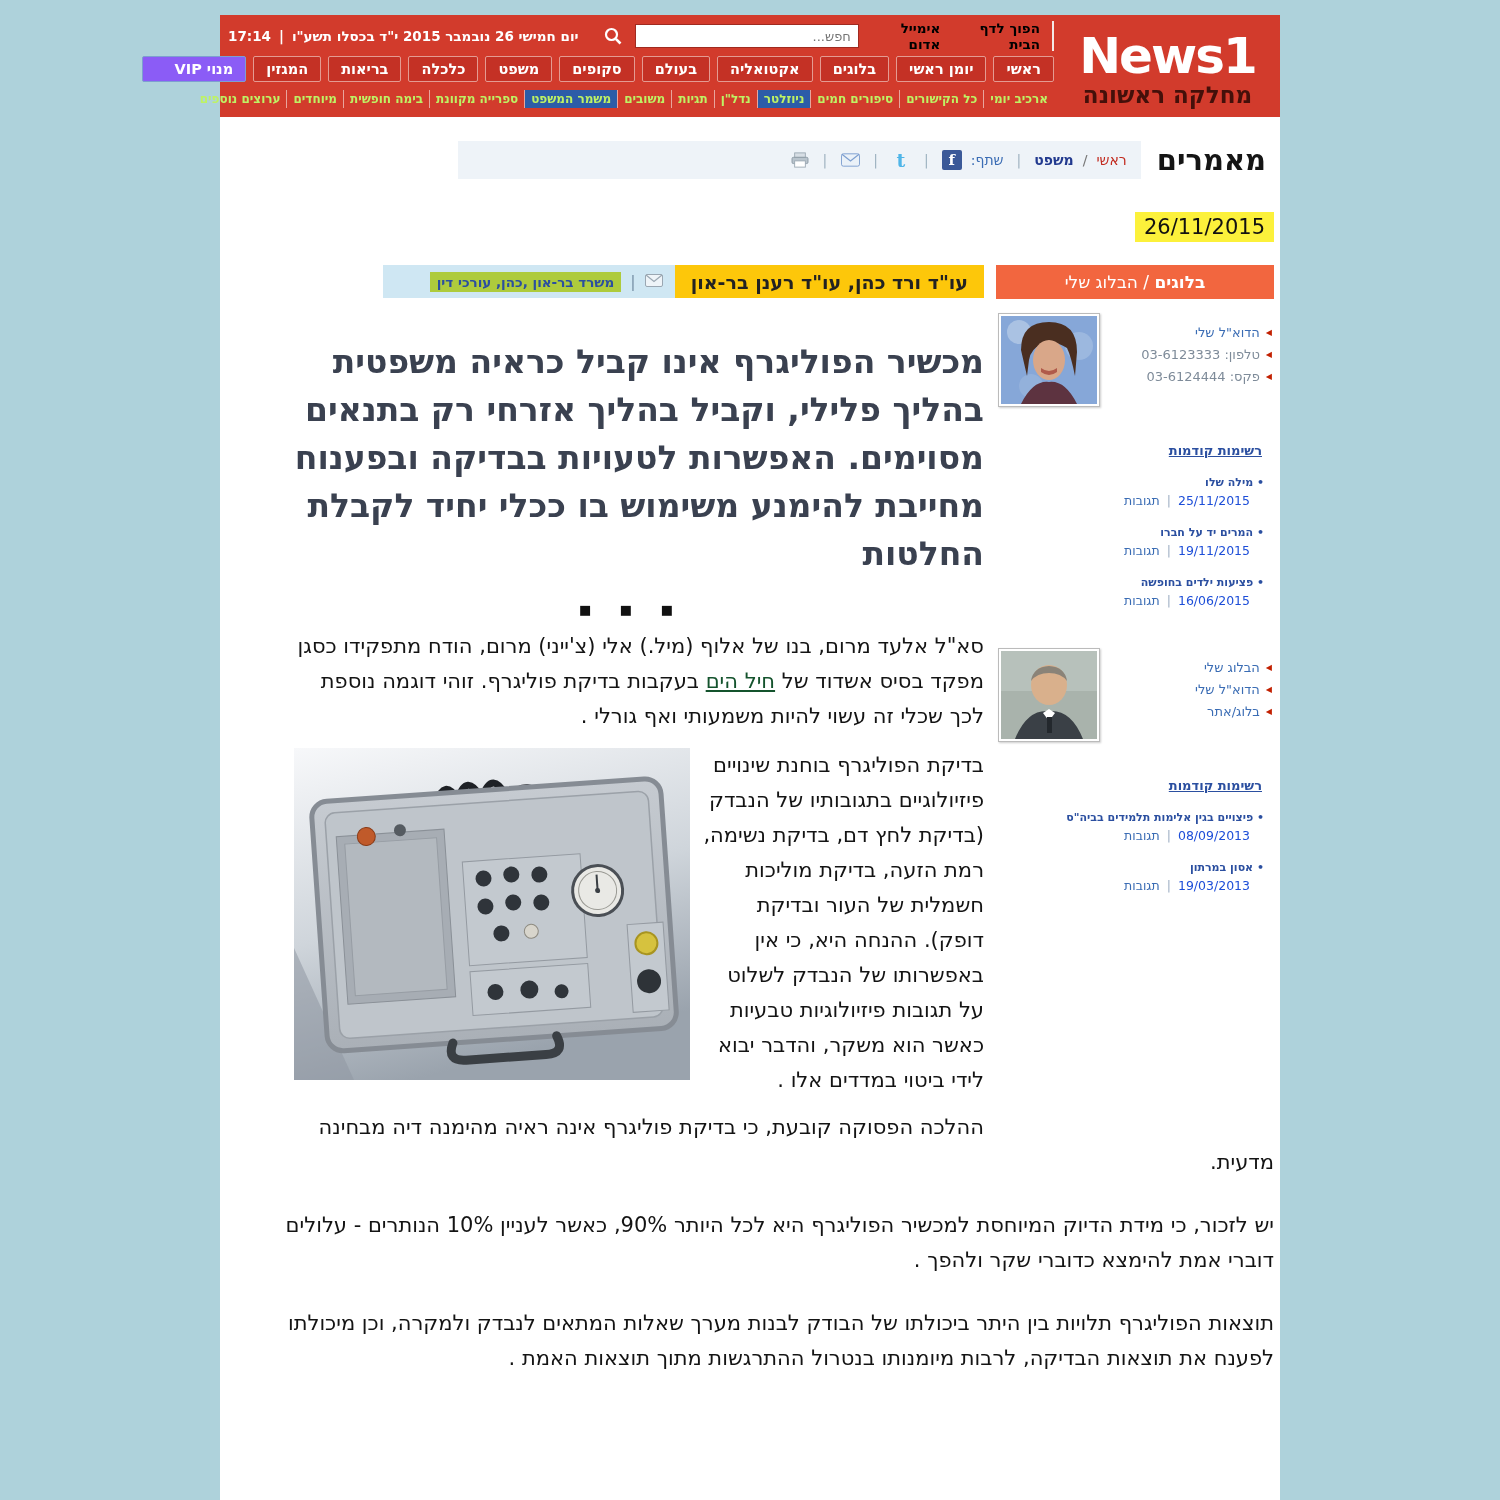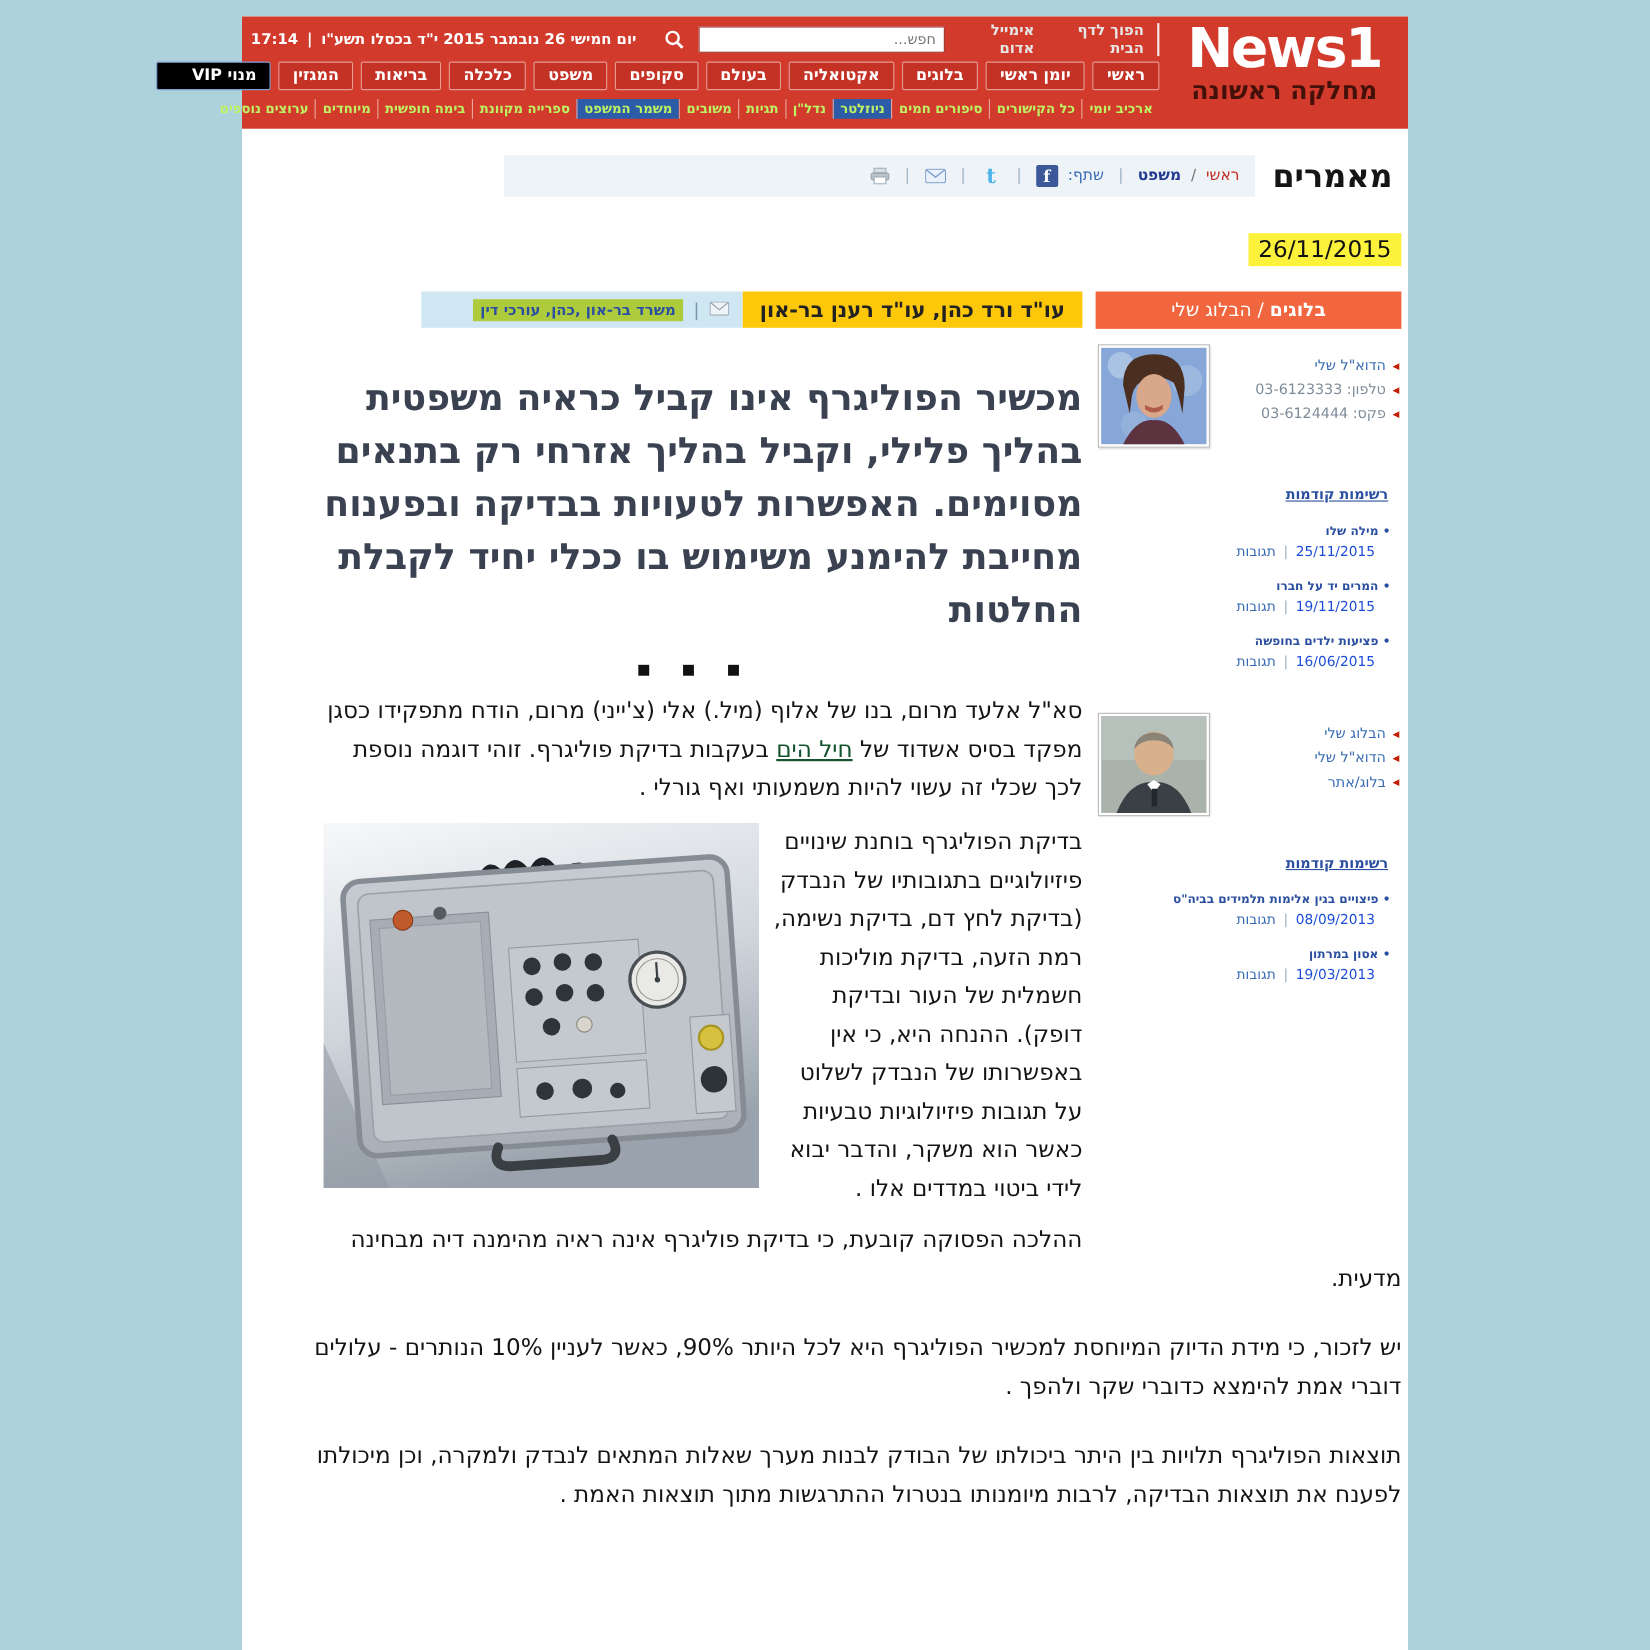--- a/index.html
+++ b/index.html
@@ -5,36 +5,36 @@
   html,body{margin:0;padding:0;}
   body{
     width:1500px;height:1500px;overflow:hidden;
     background:#aed2db;
     font-family:"DejaVu Sans",sans-serif;
   }
   .page{width:1060px;margin:15px auto 0;background:#fff;min-height:1485px;box-sizing:border-box;}
 
   
   .masthead{position:relative;background:#d23b2c;padding:6px 8px 9px;direction:rtl;color:#fff;}
-  .logo{position:absolute;top:4px;right:10px;width:205px;text-align:center;}
+  .logo{position:absolute;top:16px;right:10px;width:205px;text-align:center;}
   .logo-title{font-size:50px;line-height:50px;font-weight:bold;color:#fff;letter-spacing:-2px;}
   .logo-sub{font-size:23px;font-weight:bold;color:#44100a;margin-top:1px;}
   .mast-rows{margin-right:218px;}
   .row1{display:flex;direction:rtl;align-items:center;gap:12px;height:30px;font-size:13.5px;font-weight:bold;
         border-left:0;padding-right:12px;border-right:2px solid #f4e8e6;}
-  .row1 a{color:#e5e5e5;text-decoration:none;}
+  .row1 a{color:#000000;text-decoration:none;}
   .searchbox{width:228px;height:22px;border:1px solid #a02a20;background:#fff;direction:rtl;
              font-size:13px;color:#555;padding:0 7px;font-family:"DejaVu Sans",sans-serif;}
   .mag{width:20px;height:20px;}
   .spacer{flex:1;}
   .datetime{display:flex;direction:rtl;gap:8px;align-items:center;white-space:nowrap;font-size:13.5px;}
   .row2{display:flex;direction:rtl;gap:7px;margin-top:5px;}
   .tab{background:#c43125;border:1px solid #e49b92;border-radius:2px;padding:4px 12px;
        font-size:14.5px;font-weight:bold;color:#fff;text-decoration:none;white-space:nowrap;}
-  .tab.blue{background:#000000;border-color:#7d9fd0;padding-left:32px;}
+  .tab.blue{background:#8b5cf6;border-color:#7d9fd0;padding-left:32px;}
   .row3{display:flex;direction:rtl;align-items:center;margin-top:8px;font-size:12px;font-weight:bold;}
   .row3 a{color:#bef264;text-decoration:none;padding:2px 6px;border-left:1px solid #e8a59d;white-space:nowrap;}
   .row3 a:last-child{border-left:none;}
   .row3 a.hl{background:#2c5ca8;}
 
   
   .section-strip{display:flex;direction:rtl;align-items:center;margin-top:24px;height:38px;}
   .section-title{font-size:29px;font-weight:bold;color:#151515;margin-right:14px;}
   .crumb-band{flex:1;margin-left:238px;margin-right:16px;background:#eef3f8;height:38px;
               display:flex;direction:rtl;align-items:center;padding:0 14px;gap:9px;font-size:14px;}

